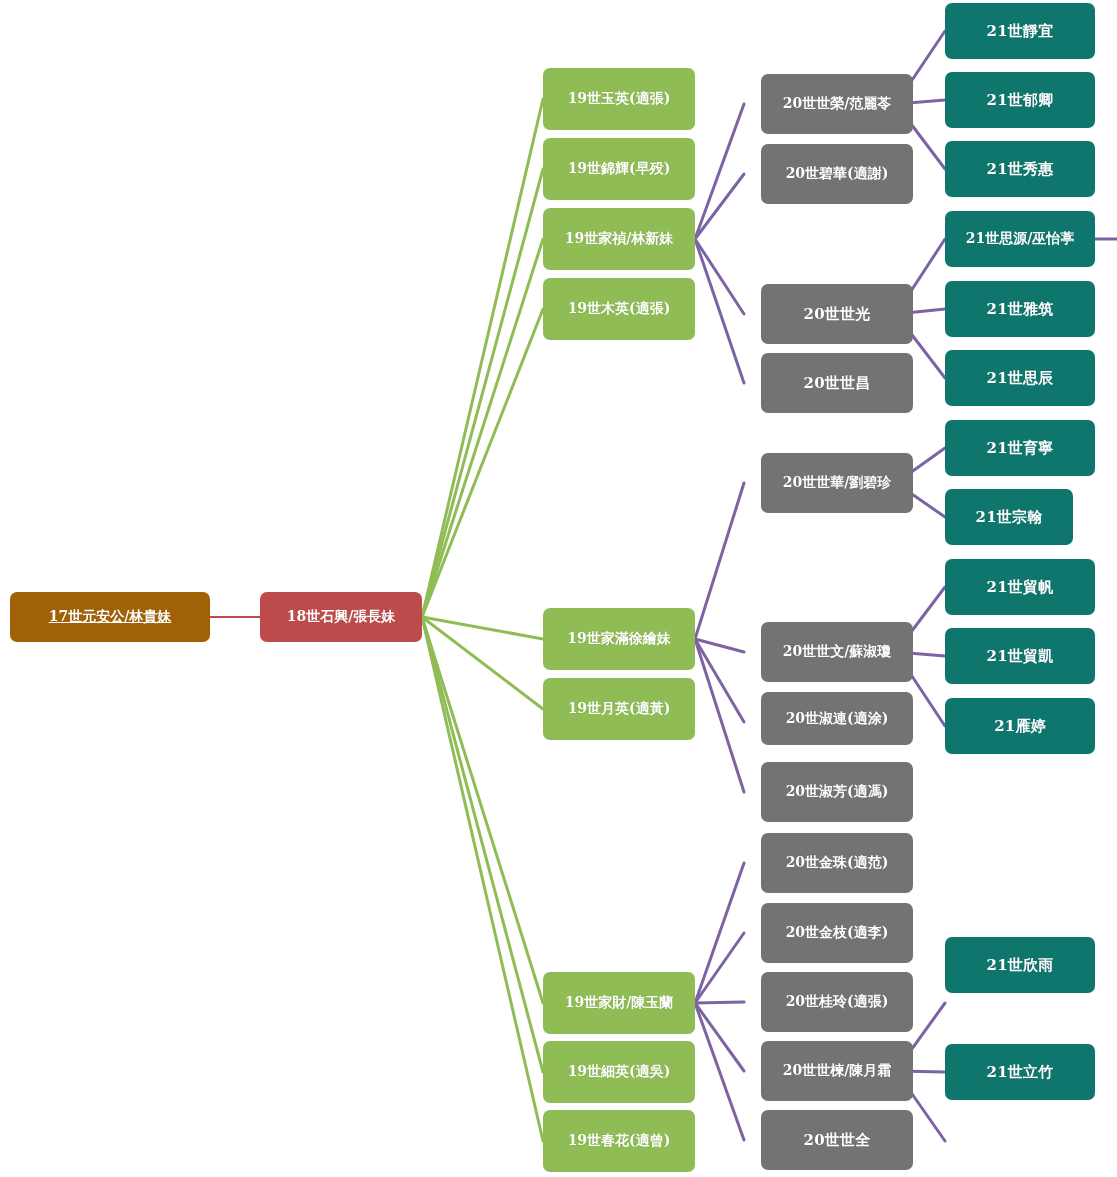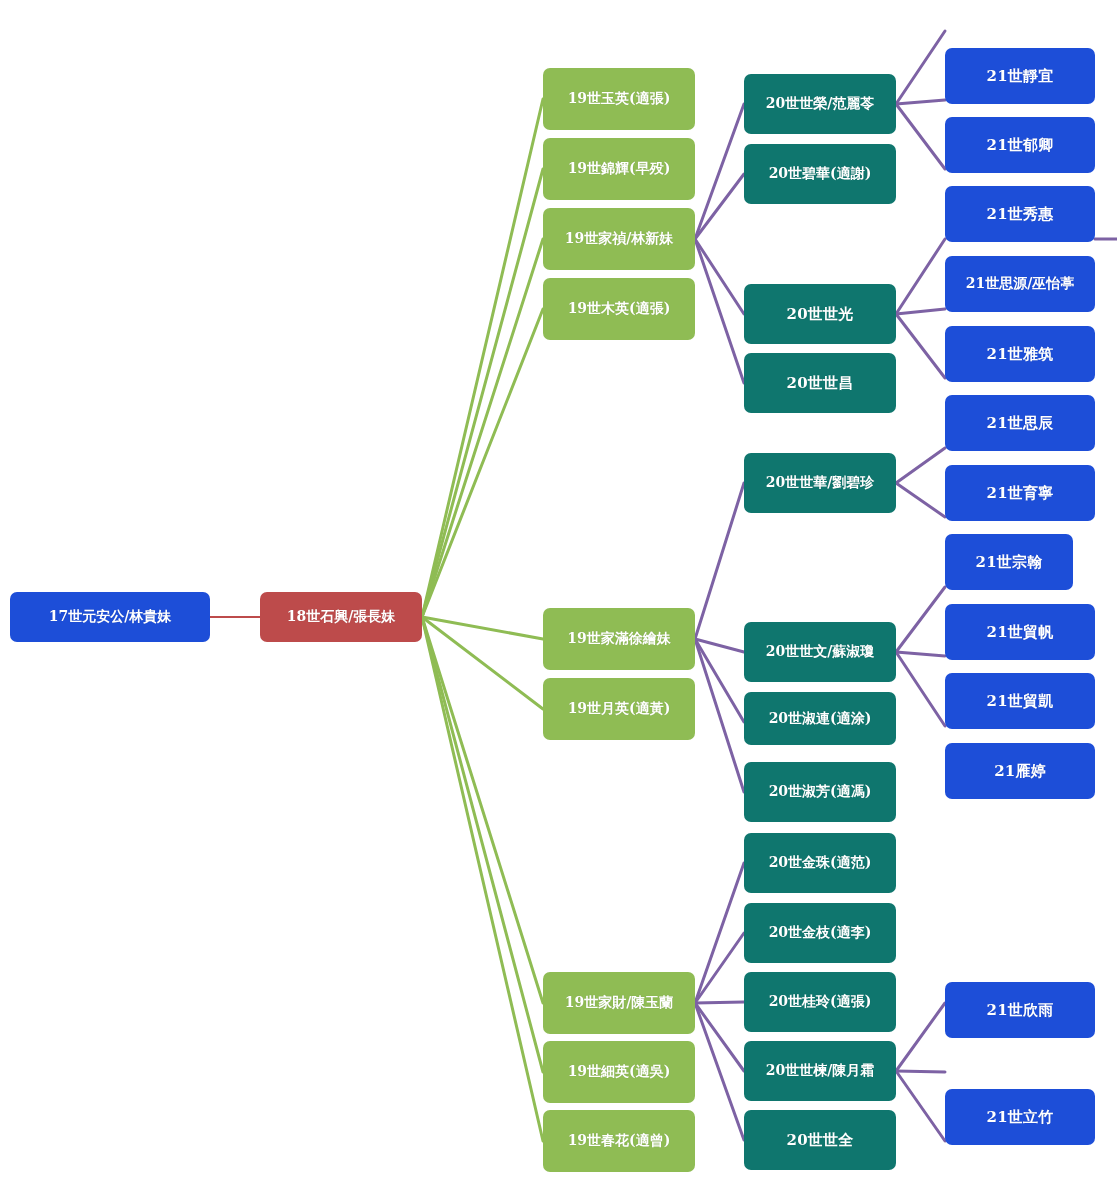--- a/index.html
+++ b/index.html
@@ -32,25 +32,25 @@
     justify-content: center;
     text-align: center;
     color: #ffffff;
     font-weight: bold;
     line-height: 1.1;
     letter-spacing: 0.2px;
     white-space: nowrap;
     z-index: 5;
     text-shadow: 0 0 1px rgba(0,0,0,0.18);
   }
-  .node.gen17 { background: #1d4ed8; font-size: 17px; }
+  .node.gen17 { background: #a16207; font-size: 17px; text-decoration: underline; }
   .node.gen18 { background: #bd4b4b; font-size: 17px; }
   .node.gen19 { background: #8fbc54; font-size: 16px; }
-  .node.gen20 { background: #0f766e; font-size: 15px; }
-  .node.gen21 { background: #1d4ed8; font-size: 15px; margin-top: 45px; }
+  .node.gen20 { background: #737373; font-size: 15px; margin-left: 17px; }
+  .node.gen21 { background: #0f766e; font-size: 15px; }
   .node.tight { font-size: 14px; letter-spacing: 0px; }
 </style>
 </head>
 <body>
 
 <div id="canvas">
   <svg id="edges" viewBox="0 0 1117 1177" xmlns="http://www.w3.org/2000/svg">
       <line x1="210" y1="617" x2="260" y2="617" stroke="#bd4b4b" stroke-width="2" stroke-linecap="round"></line>
       <line x1="422" y1="617" x2="543" y2="99" stroke="#8fbc54" stroke-width="3" stroke-linecap="round"></line>
       <line x1="422" y1="617" x2="543" y2="169" stroke="#8fbc54" stroke-width="3" stroke-linecap="round"></line>

